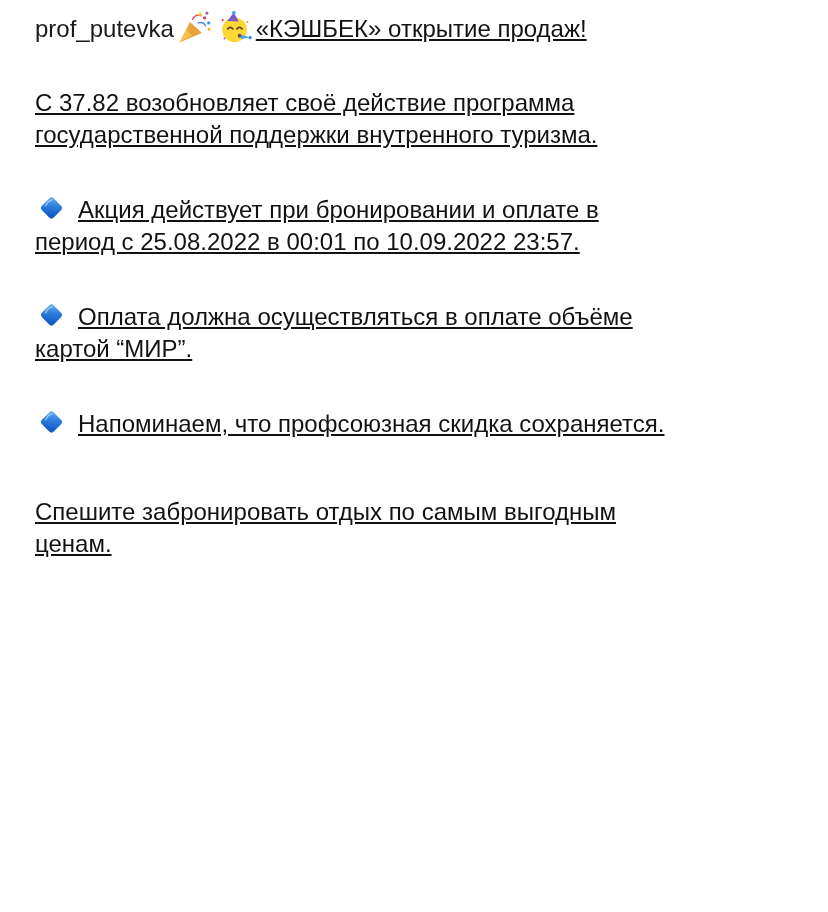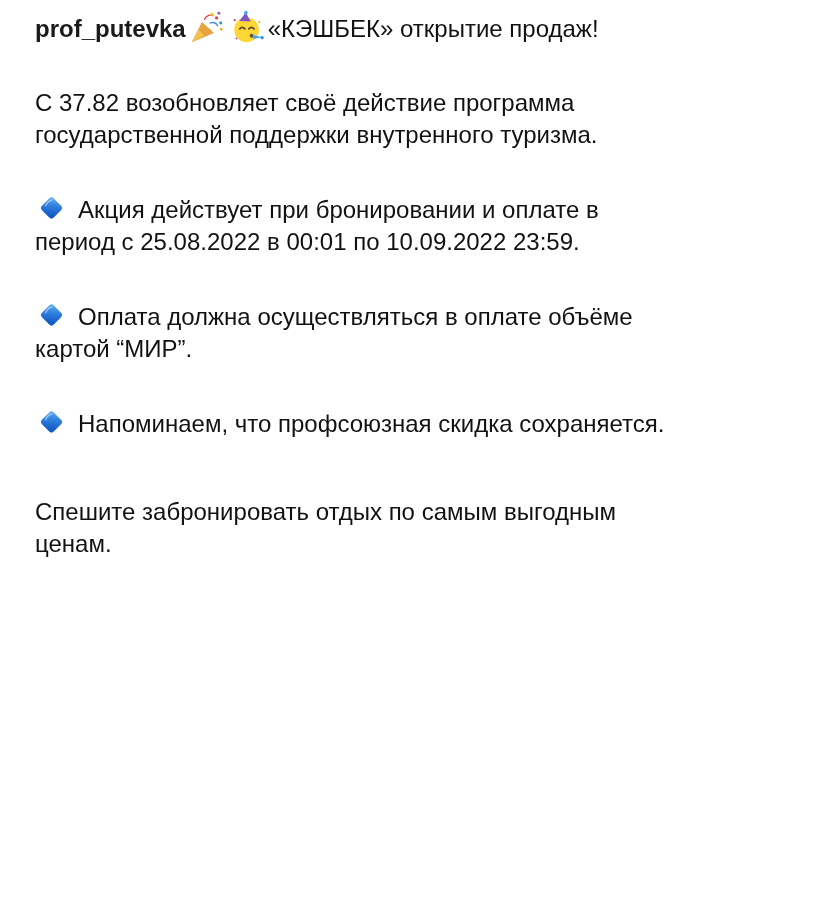--- a/index.html
+++ b/index.html
@@ -19,23 +19,24 @@
     overflow: hidden;
   }
   .para {
     margin: 0 0 42px 0;
   }
   .para.gap-xl {
     margin-bottom: 56px;
   }
   .pre {
     white-space: pre-line;
+    text-decoration: underline;
   }
   .username {
-    font-weight: 700;
+    font-weight: 400;
     color: #1a1a1a;
     cursor: pointer;
   }
   .emoji {
     display: inline-block;
     width: 33px;
     height: 33px;
     vertical-align: -7px;
     margin: 0 4px;
   }
@@ -91,21 +92,21 @@
     </svg></span><span class="pre">«КЭШБЕК» открытие продаж!</span></p>
 
   <p class="para pre">С 37.82 возобновляет своё действие программа
 государственной поддержки внутренного туризма.</p>
 
 
   <p class="para"><span class="diamond"><svg viewBox="0 0 32 32">
           <rect x="6.8" y="6.8" width="18.4" height="18.4" rx="3.5" transform="rotate(45 16 16)" fill="url(#diamond-grad)"></rect>
           <path d="M9.5 13.5 q2.5 -5.5 7 -6.5" stroke="#a8d2f8" stroke-width="1.6" fill="none" stroke-linecap="round" opacity="0.85"></path>
         </svg></span><span class="pre">Акция действует при бронировании и оплате в
-период с 25.08.2022 в 00:01 по 10.09.2022 23:59.</span></p>
+период с 25.08.2022 в 00:01 по 10.09.2022 23:57.</span></p>
 
 
 
   <p class="para"><span class="diamond"><svg viewBox="0 0 32 32">
           <rect x="6.8" y="6.8" width="18.4" height="18.4" rx="3.5" transform="rotate(45 16 16)" fill="url(#diamond-grad)"></rect>
           <path d="M9.5 13.5 q2.5 -5.5 7 -6.5" stroke="#a8d2f8" stroke-width="1.6" fill="none" stroke-linecap="round" opacity="0.85"></path>
         </svg></span><span class="pre">Оплата должна осуществляться в оплате объёме
 картой “МИР”.</span></p>
 
   <p class="para gap-xl"><span class="diamond"><svg viewBox="0 0 32 32">

